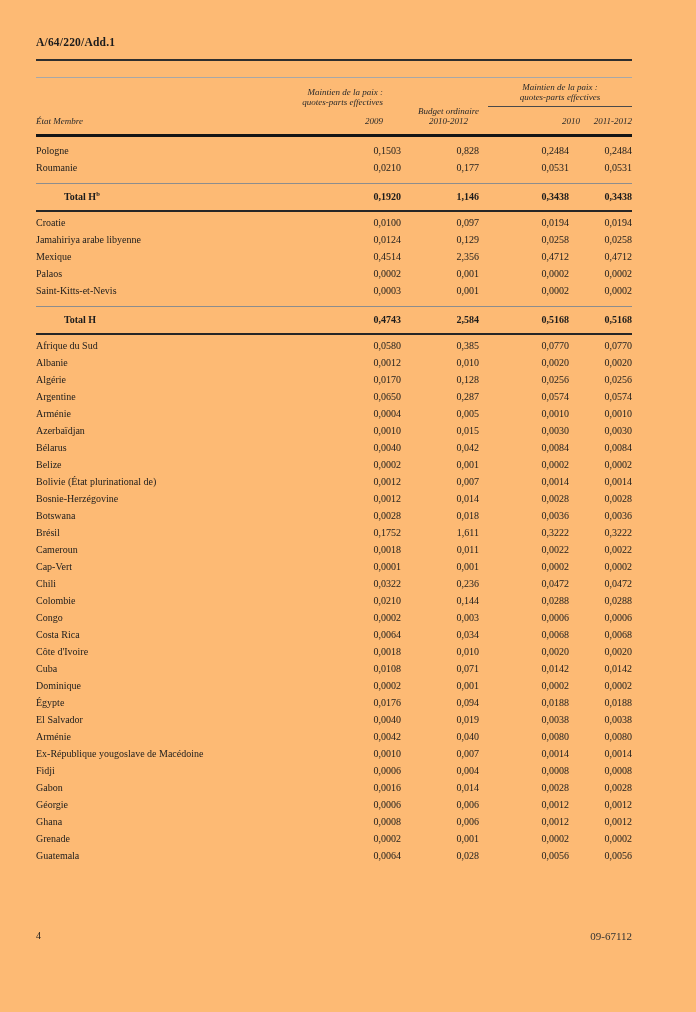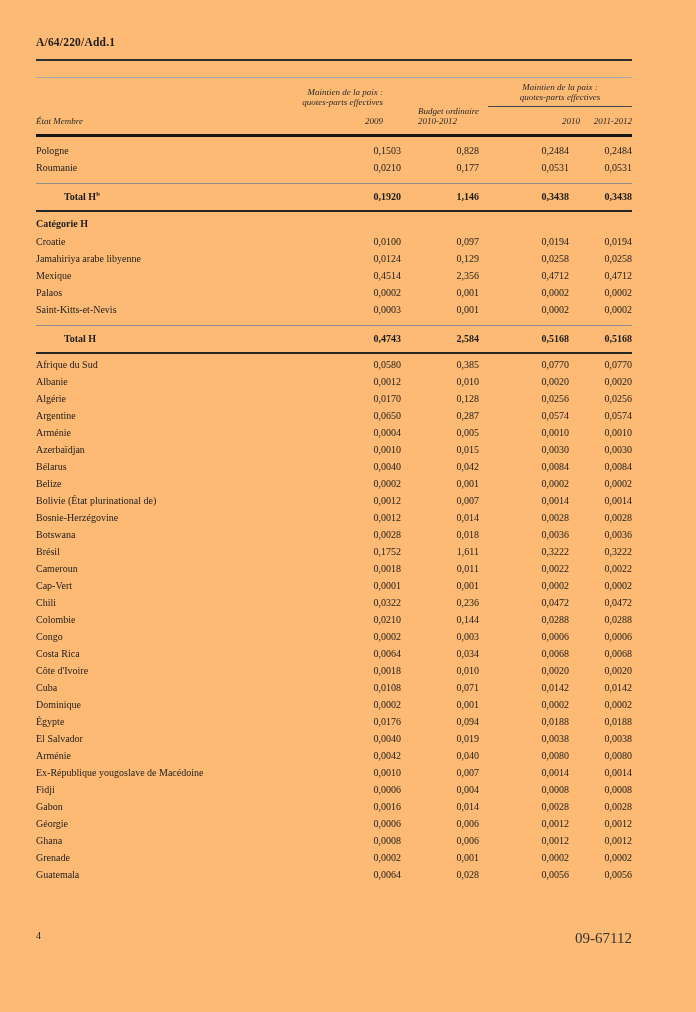--- a/index.html
+++ b/index.html
@@ -11,40 +11,40 @@
   }
   .doc-symbol { position:absolute; left:36px; top:36px; font-weight:bold; font-size:11.5px; letter-spacing:.2px; }
   .header-rule { position:absolute; left:36px; top:59px; width:596px; border-top:2px solid #2f2f2f; }
 
   .table-wrap { position:absolute; left:36px; top:77px; width:596px; }
 
   .thead { position:relative; height:56px; border-top:1px solid #a8a8a8; border-bottom:3px solid #151515; font-style:italic; font-size:9px; color:#2a2a2a; }
   .col1-head  { position:absolute; left:0; bottom:8px; }
   .col2-head  { position:absolute; right:249px; top:9px; text-align:right; line-height:10px; }
   .col2-year  { position:absolute; right:249px; bottom:8px; }
-  .col3-head  { position:absolute; right:153px; bottom:8px; text-align:left; line-height:10px; }
+  .col3-head  { position:absolute; right:153px; bottom:8px; text-align:center; line-height:10px; }
   .span-head  { position:absolute; left:452px; right:0; top:4px; text-align:center; line-height:10px; padding-bottom:4px; border-bottom:1px solid #4a4a4a; }
   .col4-year  { position:absolute; right:52px; bottom:8px; }
   .col5-year  { position:absolute; right:0; bottom:8px; }
 
   .tbody { padding-top:5px; font-size:10px; }
   .row { position:relative; height:17px; line-height:17px; }
   .row .name { position:absolute; left:0; white-space:nowrap; }
   .row .v { position:absolute; text-align:right; white-space:nowrap; }
   .v1 { right:231px; } .v2 { right:153px; } .v3 { right:63px; } .v4 { right:0; }
 
   .row.total { height:26px; line-height:26px; margin-top:7px; margin-bottom:2px;
                border-top:1px solid #8d8d8d; border-bottom:2px solid #262626; font-weight:bold; }
   .row.total .name { left:28px; }
   .row.section { height:19px; line-height:19px; font-weight:bold; margin-top:2px; }
 
   sup { font-size:6.5px; line-height:0; }
 
   .footer-left  { position:absolute; left:36px; top:930px; font-size:10px; }
-  .footer-right { position:absolute; right:64px; top:930px; font-size:15px; color:#333; }
+  .footer-right { position:absolute; right:64px; top:930px; font-size:11px; color:#333; }
 </style>
 </head>
 <body>
 
 <div class="page">
 
   <div class="doc-symbol">A/64/220/Add.1</div>
   <div class="header-rule"></div>
 
   <div class="table-wrap">
@@ -86,23 +86,20 @@
           <span class="v v3">0,0531</span>
           <span class="v v4">0,0531</span>
         </div>
         <div class="row total">
           <span class="name">Total H<sup>b</sup></span>
           <span class="v v1">0,1920</span>
           <span class="v v2">1,146</span>
           <span class="v v3">0,3438</span>
           <span class="v v4">0,3438</span>
         </div>
-        <div class="row section">
-          <span class="name">Catégorie H</span>
-        </div>
         <div class="row data">
           <span class="name">Croatie</span>
           <span class="v v1">0,0100</span>
           <span class="v v2">0,097</span>
           <span class="v v3">0,0194</span>
           <span class="v v4">0,0194</span>
         </div>
         <div class="row data">
           <span class="name">Jamahiriya arabe libyenne</span>
           <span class="v v1">0,0124</span>

